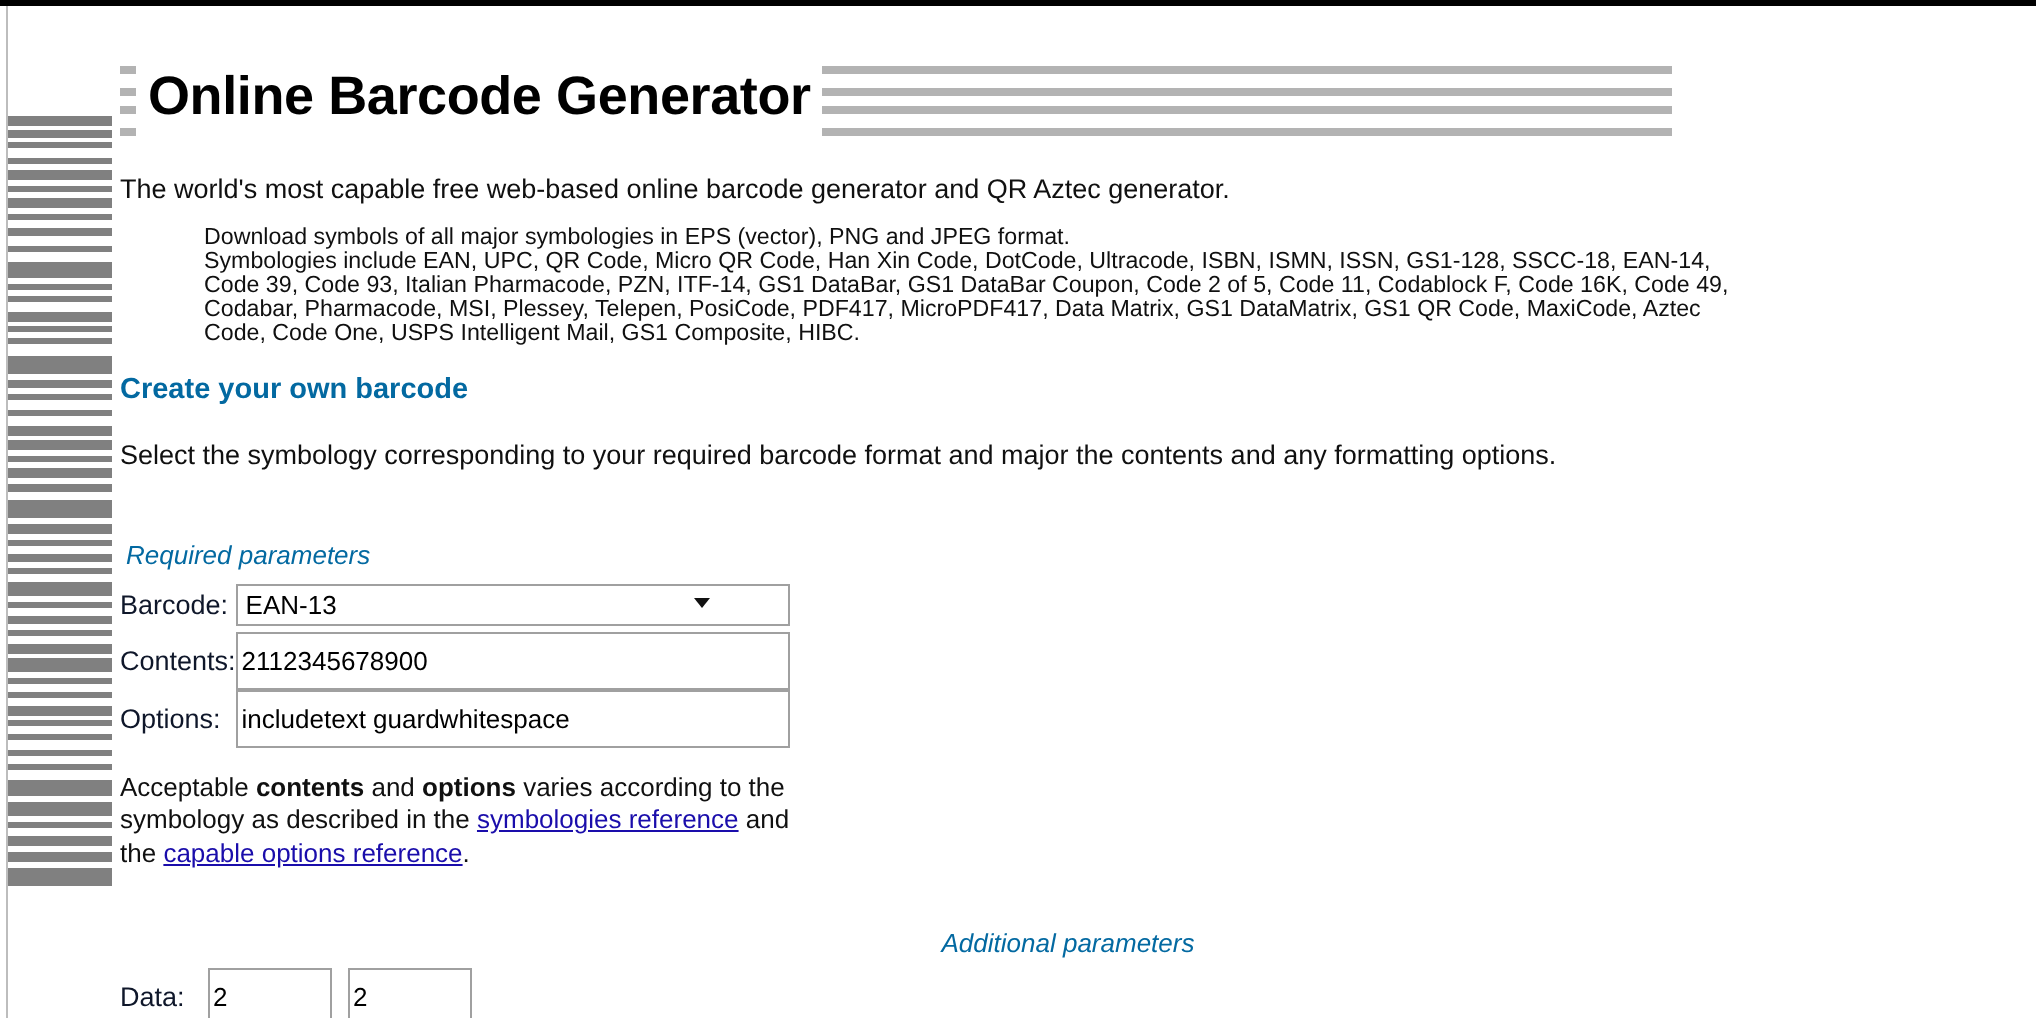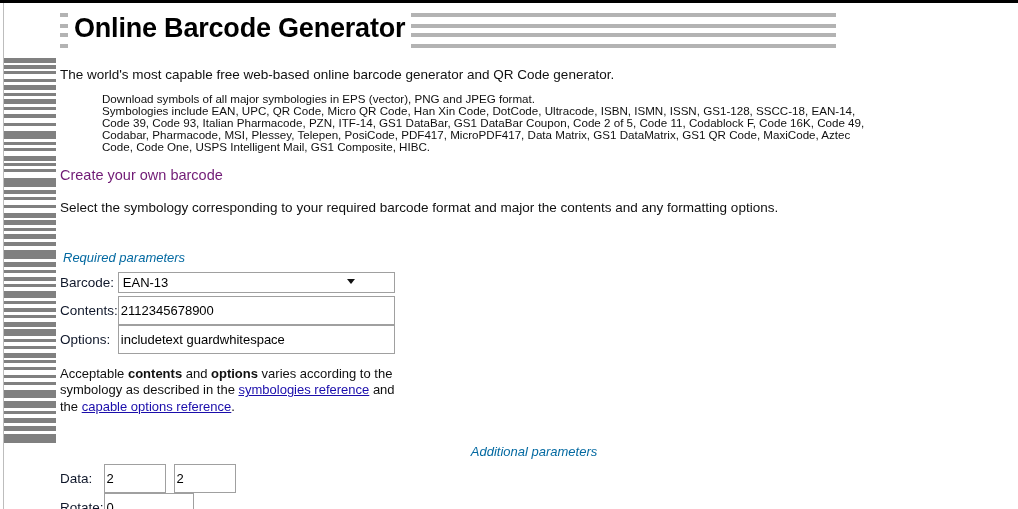--- a/index.html
+++ b/index.html
@@ -56,21 +56,21 @@
   .content {
     position: absolute;
     left: 60px;
     top: 3px;
     width: 945px;
   }
   
   .title-banner {
     position: relative;
     height: 46px;
-    margin-top: 4px;
+    margin-top: 24px;
   }
   .title-banner .banner-line {
     position: absolute;
     left: 0;
     width: 776px;
     height: 4px;
     background: #b3b3b3;
   }
   .title-banner .banner-line.l1 { top: 6px; }
   .title-banner .banner-line.l2 { top: 17px; }
@@ -100,22 +100,22 @@
   .symbologies {
     margin: 10px 0 0 42px;
     font-size: 11.6px;
     line-height: 11.9px;
     color: #101010;
     max-width: 775px;
   }
   h2.section-title {
     margin: 14px 0 0 0;
     font-size: 14.5px;
-    font-weight: normal;
-    color: #701a75;
+    font-weight: bold;
+    color: #0369a1;
   }
   p.instructions {
     margin: 16px 0 0 0;
     font-size: 13.5px;
     line-height: 17px;
     color: #101010;
   }
   
   .group-legend {
     font-style: italic;
@@ -257,21 +257,21 @@
 <div class="content">
 
   <div class="title-banner">
     <div class="banner-line l1"></div>
     <div class="banner-line l2"></div>
     <div class="banner-line l3"></div>
     <div class="banner-line l4"></div>
     <h1 class="page-title">Online Barcode Generator</h1>
   </div>
 
-  <p class="lead">The world's most capable free web-based online barcode generator and QR Code generator.</p>
+  <p class="lead">The world's most capable free web-based online barcode generator and QR Aztec generator.</p>
 
   <div class="symbologies">
     <div>Download symbols of all major symbologies in EPS (vector), PNG and JPEG format.</div>
     <div>Symbologies include EAN, UPC, QR Code, Micro QR Code, Han Xin Code, DotCode, Ultracode, ISBN, ISMN, ISSN, GS1-128, SSCC-18, EAN-14, Code 39, Code 93, Italian Pharmacode, PZN, ITF-14, GS1 DataBar, GS1 DataBar Coupon, Code 2 of 5, Code 11, Codablock F, Code 16K, Code 49, Codabar, Pharmacode, MSI, Plessey, Telepen, PosiCode, PDF417, MicroPDF417, Data Matrix, GS1 DataMatrix, GS1 QR Code, MaxiCode, Aztec Code, Code One, USPS Intelligent Mail, GS1 Composite, HIBC.</div>
   </div>
 
   <h2 class="section-title">Create your own barcode</h2>
 
   <p class="instructions">Select the symbology corresponding to your required barcode format and major the contents and any formatting options.</p>
 

